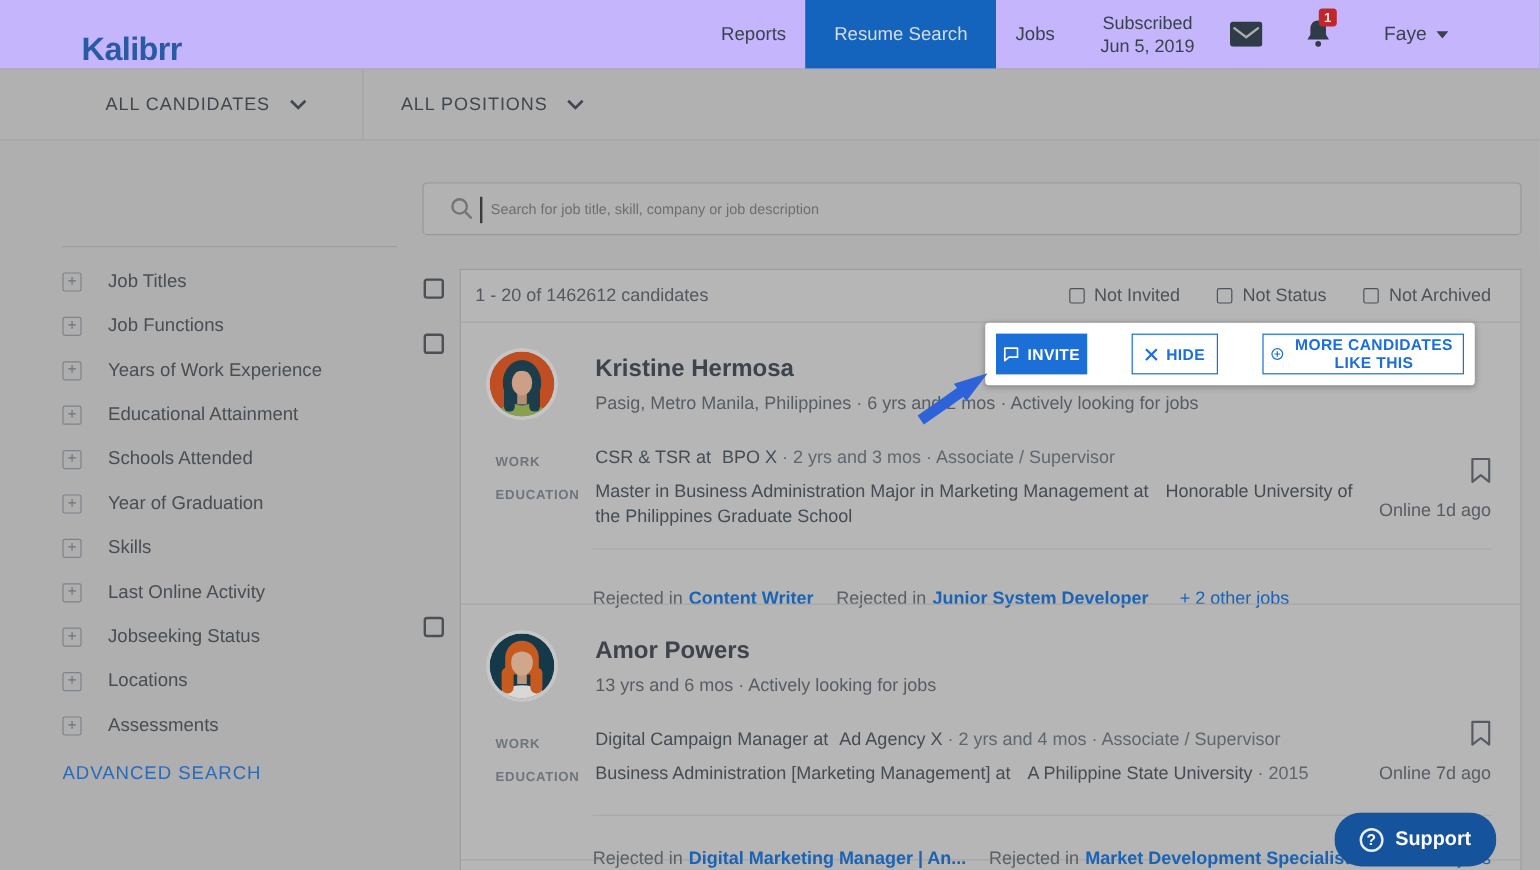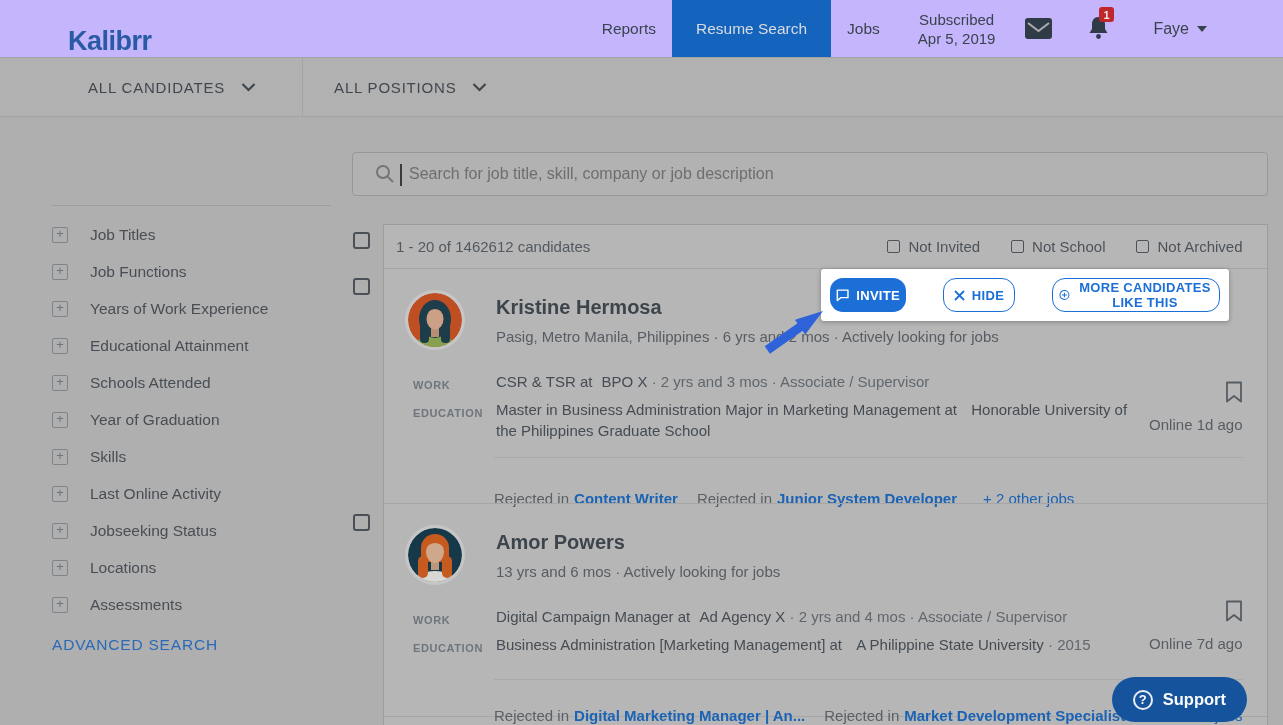--- a/index.html
+++ b/index.html
@@ -32,21 +32,21 @@
   .layout { display:flex; height:667px; }
   .sidebar { width:331px; flex-shrink:0; padding-left:52px; }
   .sidebar-rule { border:none; border-top:1px solid #9d9d9d; margin:88px 0 0 0; width:279px; }
   .filters-list { list-style:none; margin:10px 0 0; padding:0; }
   .filter-item { height:37px; display:flex; align-items:center; gap:22px; font-size:15.5px; color:#484e54; cursor:pointer; }
   .plusbox { width:16px; height:16px; border:1.5px solid #7d848b; border-radius:2px; color:#6d747b; font-size:13px; line-height:12px; text-align:center; flex-shrink:0; }
   .adv-link { margin-top:13px; font-size:15.5px; letter-spacing:0.8px; color:#2a6ab8; cursor:pointer; }
   .main { flex:1; padding-left:21px; padding-right:51px; }
   
   .searchbox { margin-top:35px; height:44px; background:#b2b2b2; border:1px solid #979797; border-radius:4px; display:flex; align-items:center; padding:0 14px 0 22px; position:relative; }
-  .search-input { flex:1; background:transparent; border:none; outline:none; font-size:16px; color:#3c4249; margin-left:12px; font-family:inherit; }
+  .search-input { flex:1; background:transparent; border:none; outline:none; font-size:12px; color:#3c4249; margin-left:12px; font-family:inherit; }
   .search-input::placeholder { color:#6e6e6e; opacity:1; }
   .caret-bar { position:absolute; left:47px; top:11px; width:1.5px; height:22px; background:#3b3b3b; }
   
   .results { position:relative; margin-top:28px; margin-left:31px; height:651px; background:#b6b6b6; border:1px solid #9c9c9c; }
   .row-check { position:absolute; left:-31px; width:17px; height:17px; border:2px solid #4a5056; border-radius:3px; cursor:pointer; }
   .rc-header { top:7px; } .rc-1 { top:53px; } .rc-2 { top:289px; }
   .results-header { height:44px; display:flex; align-items:center; padding:0 24px 0 12px; border-bottom:1px solid #a6a6a6; }
   .count { font-size:15px; color:#53595f; }
   .hfilters { margin-left:auto; display:flex; gap:31px;padding-left:12px; }
   .hfilter { display:flex; align-items:center; gap:8px; font-size:15px; color:#4d5359; cursor:pointer; }
@@ -72,21 +72,21 @@
   .cfooter { margin-left:86px; border-top:1px solid #a9a9a9; display:flex; align-items:flex-end; }
   .card1 .cfooter { margin-top:16px; height:50px; }
   .card2 .cfooter { margin-top:20px; height:45px; }
   .rej { font-size:15px; color:#5a6066; margin-right:19px; white-space:nowrap; }
   .rej .job { color:#1a63b5; font-weight:bold; margin-left:5px; cursor:pointer; }
   .morejobs { font-size:15px; color:#1a63b5; margin-left:7px; cursor:pointer; white-space:nowrap; }
   .next-sliver { border-top:1px solid #a6a6a6; height:9px; }
   
   .toolbar { position:absolute; left:437px; top:44px; width:408px; height:52px; background:#ffffff; border-radius:3px;
              box-shadow:0 1px 5px rgba(0,0,0,0.30); display:flex; align-items:center; padding:0 9px; gap:9px; z-index:5; }
-  .tbtn { height:34px; border-radius:13px; font-size:13px; font-weight:bold; letter-spacing:0.3px; display:flex; align-items:center;
+  .tbtn { height:34px; border-radius:0; font-size:13px; font-weight:bold; letter-spacing:0.3px; display:flex; align-items:center;
           justify-content:center; gap:7px; cursor:pointer; font-family:inherit; }
   .tbtn.primary { background:#1b6fd6; color:#fff; width:76px; border:none; }
   .tbtn.outline { background:#fff; color:#1b6fd6; border:1px solid #1b6fd6;margin-left:28px; }
   .hide-btn { width:72px; }
   .more-btn { flex:1; }
   .cursor-arrow { position:absolute; left:369px; top:77px; z-index:6; transform:rotate(-35deg); transform-origin:100% 50%; line-height:0; }
   
   .support { position:fixed; right:36px; bottom:3px; height:45px; border-radius:23px; background:#15549d; color:#fbfbfc;
              display:flex; align-items:center; gap:10px; padding:0 21px; font-size:16.5px; font-weight:bold; z-index:10; cursor:pointer; }
   .qmark { width:20px; height:20px; border:2px solid #e8eef5; border-radius:50%; font-size:13px; display:flex; align-items:center; justify-content:center; }
@@ -95,21 +95,21 @@
 <body>
 
 <div class="topbar">
   <div class="logo">Kalibrr</div>
   <nav class="topnav">
     <a class="nav-item">Reports</a>
     <a class="nav-item active">Resume Search</a>
     <a class="nav-item">Jobs</a>
     <div class="subscribed">
       <div>Subscribed</div>
-      <div>Apr 5, 2019</div>
+      <div>Jun 5, 2019</div>
     </div>
     <span class="icon-btn mailwrap">
       <svg width="27" height="21" viewBox="0 0 27 21">
           <rect x="0" y="0" width="27" height="21" rx="3" fill="#2f3b47"></rect>
           <polyline points="3,5 13.5,13 24,5" fill="none" stroke="#adadad" stroke-width="2"></polyline>
         </svg>
     </span>
     <span class="icon-btn bellwrap">
       <svg width="21" height="25" viewBox="0 0 21 25">
           <path d="M10.5 1 C6 1 4 4.5 4 8 v5 l-2.5 4 h18 l-2.5 -4 v-5 c0 -3.5 -2 -7 -6.5 -7 z" fill="#2f3b47"></path>
@@ -209,21 +209,21 @@
 
       <div class="results-header">
         <span class="count">1 - 20 of 1462612 candidates</span>
         <div class="hfilters">
           <span class="hfilter">
               <span class="cb-sm"></span>
               <span>Not Invited</span>
             </span>
           <span class="hfilter">
               <span class="cb-sm"></span>
-              <span>Not School</span>
+              <span>Not Status</span>
             </span>
           <span class="hfilter">
               <span class="cb-sm"></span>
               <span>Not Archived</span>
             </span>
         </div>
       </div>
 
       <div class="card card1">
         <div class="top-row">

